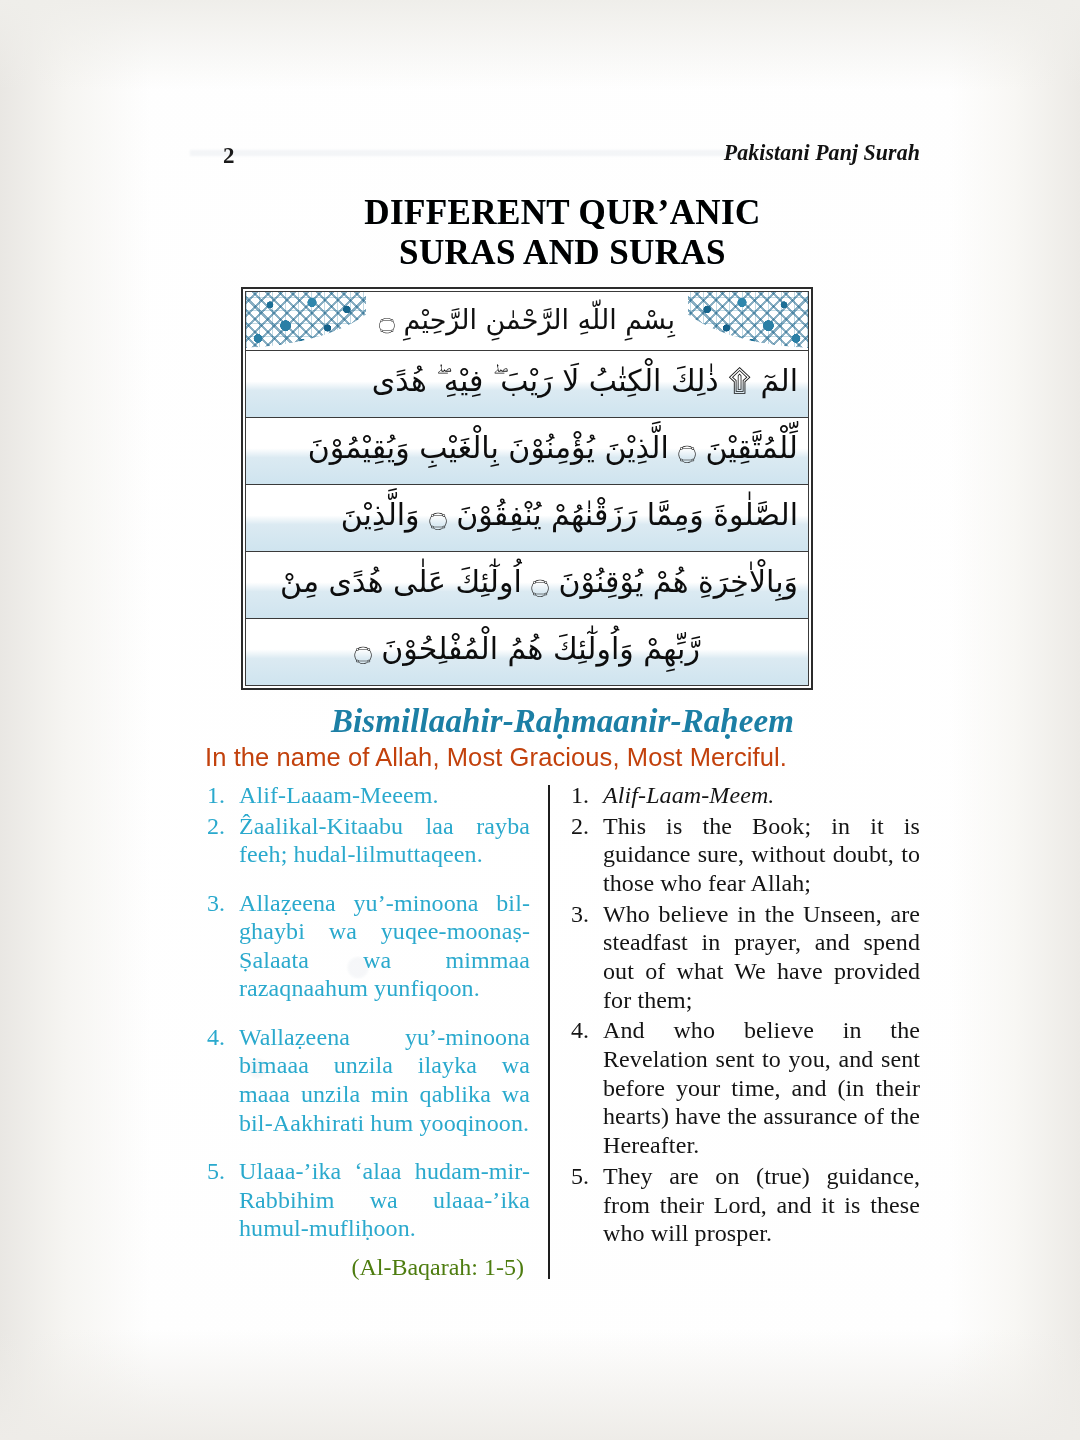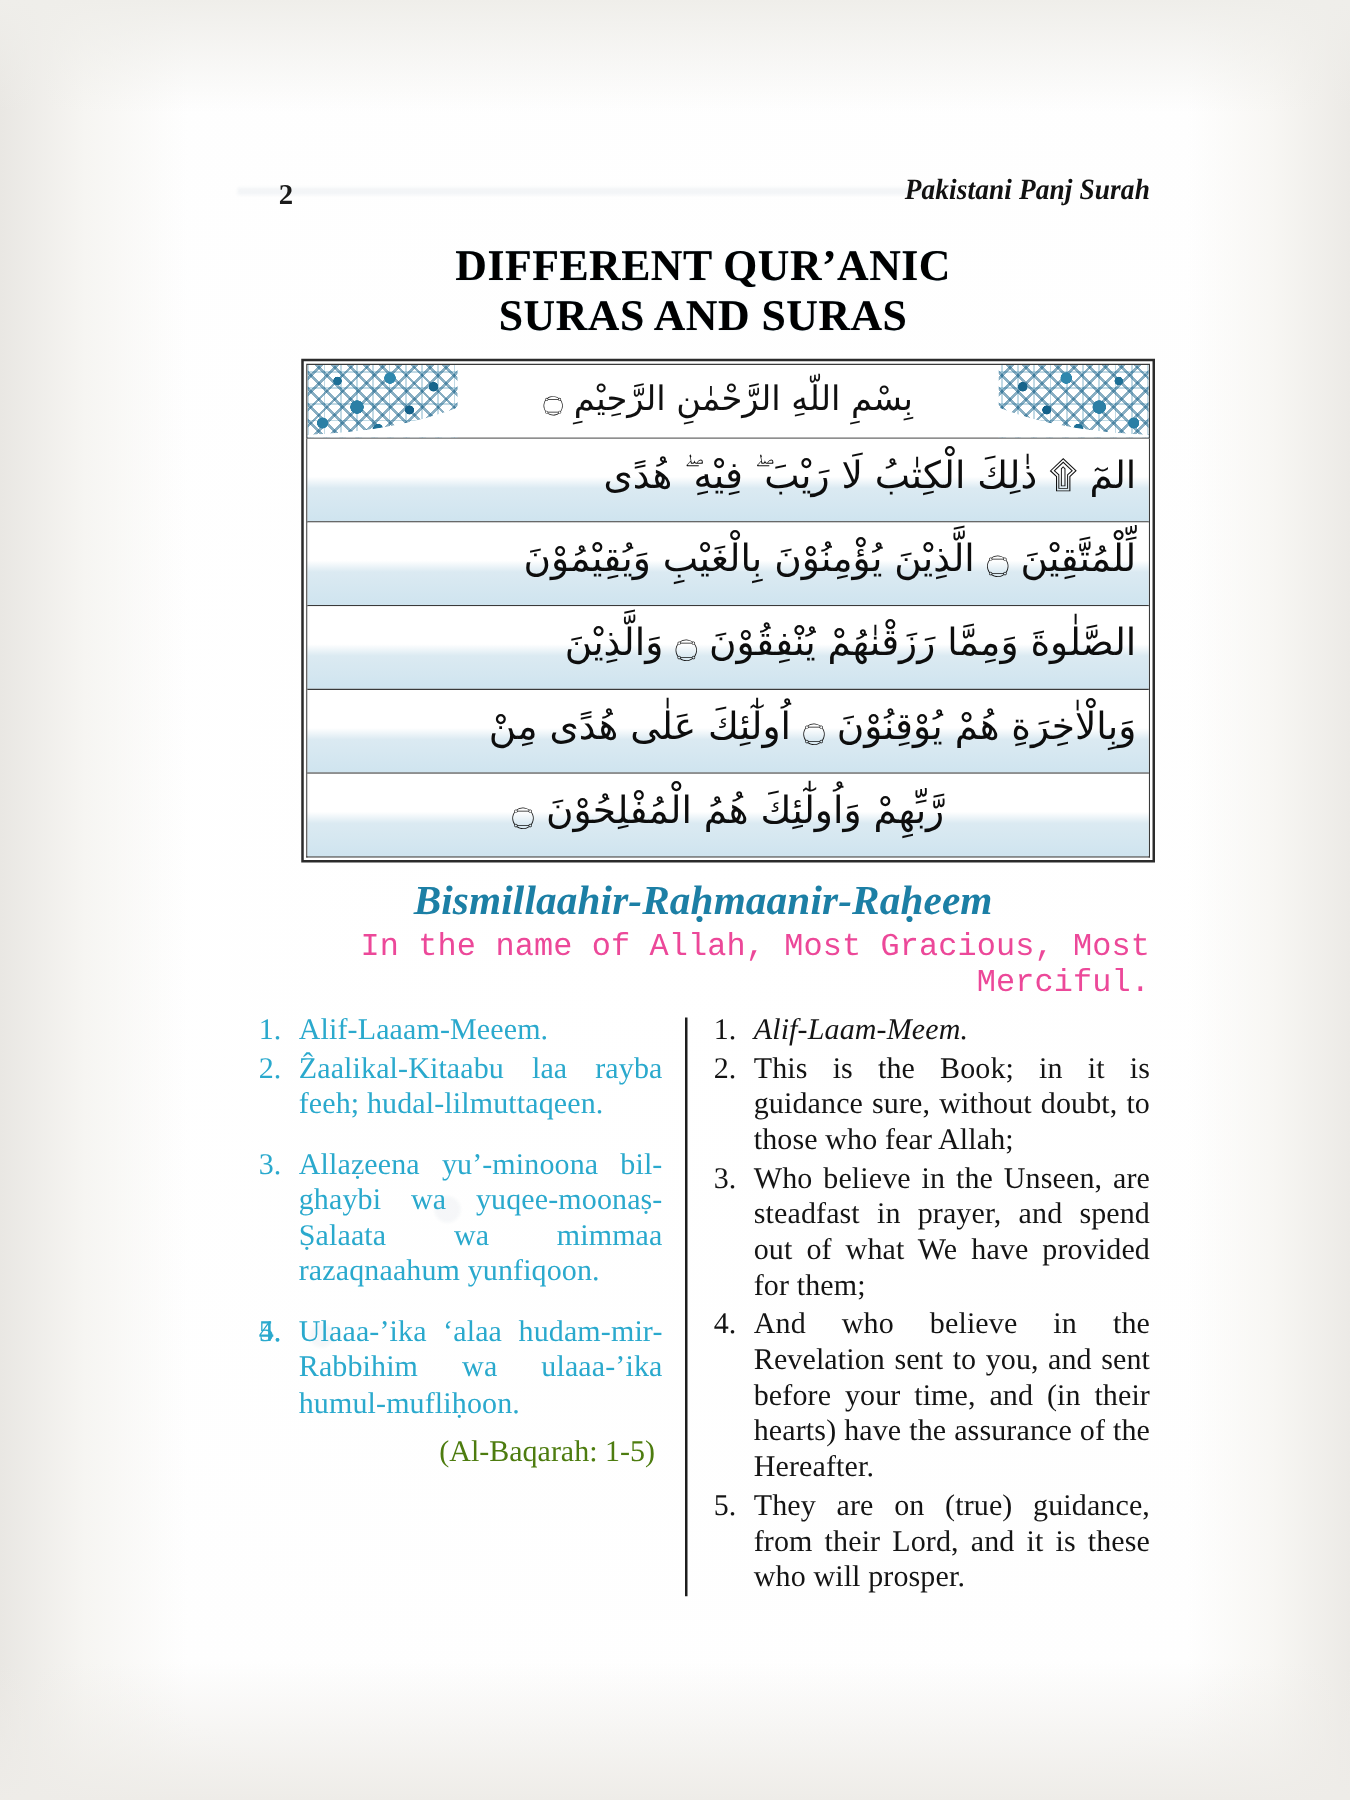--- a/index.html
+++ b/index.html
@@ -84,21 +84,21 @@
     font-size:35px;
     line-height:1.13;
     letter-spacing:.4px;
     text-shadow:0 0 .6px rgba(28,97,134,.55);
   }
   .maintitle .tl2{display:block;}
 
   
   .arabic-frame{
     margin-top:15px;
-    width:683px;
+    width:572px;
     margin-left:36px;
     border:2.2px solid #2b2b2b;
     background:#ffffff;
     box-sizing:border-box;
     padding:2px;
   }
   .basmala-box{
     position:relative;
     height:60px;
     border:1.6px solid #3a3a3a;
@@ -174,24 +174,24 @@
   .basmala-translit{
     text-align:center;
     margin-top:13px;
     color:#1c7fa5;
     font-family:"Liberation Serif", serif;
     font-weight:700;font-style:italic;
     font-size:33px;
     letter-spacing:.1px;
   }
   .basmala-meaning{
-    text-align:right;
+    text-align:left;
     margin-top:3px;
-    color:#ec4899;
-    font-family:Liberation Mono, monospace;
+    color:#c2410c;
+    font-family:Liberation Sans, sans-serif;
     font-size:25.5px;
     letter-spacing:.1px;
   }
 
   
   .cols{
     position:relative;
     margin-top:9px;
     display:flex;
     width:100%;
@@ -327,20 +327,21 @@
         <li class="ls1">
           <span class="num" style="letter-spacing:0">2.</span>
           <span>Ẑaalikal-Kitaabu laa rayba feeh; hudal-lilmuttaqeen.</span>
         </li>
         <li class="gap ls1">
           <span class="num" style="letter-spacing:0">3.</span>
           <span>Allaẓeena yu’-minoona bil-ghaybi wa yuqee-moonaṣ-Ṣalaata wa mimmaa razaqnaahum yunfiqoon.</span>
         </li>
         <li class="gap">
           <span class="num">4.</span>
+          <span>Wallaẓeena yu’-minoona bimaaa unzila ilayka wa maaa unzila min qablika wa bil-Aakhirati hum yooqinoon.</span>
         </li>
         <li class="gap">
           <span class="num">5.</span>
           <span>Ulaaa-’ika ‘alaa hudam-mir-Rabbihim wa ulaaa-’ika humul-mufliḥoon.</span>
         </li>
       </ol>
       <div class="ref">(Al-Baqarah: 1-5)</div>
     </div>
 
     <div class="divider"></div>

